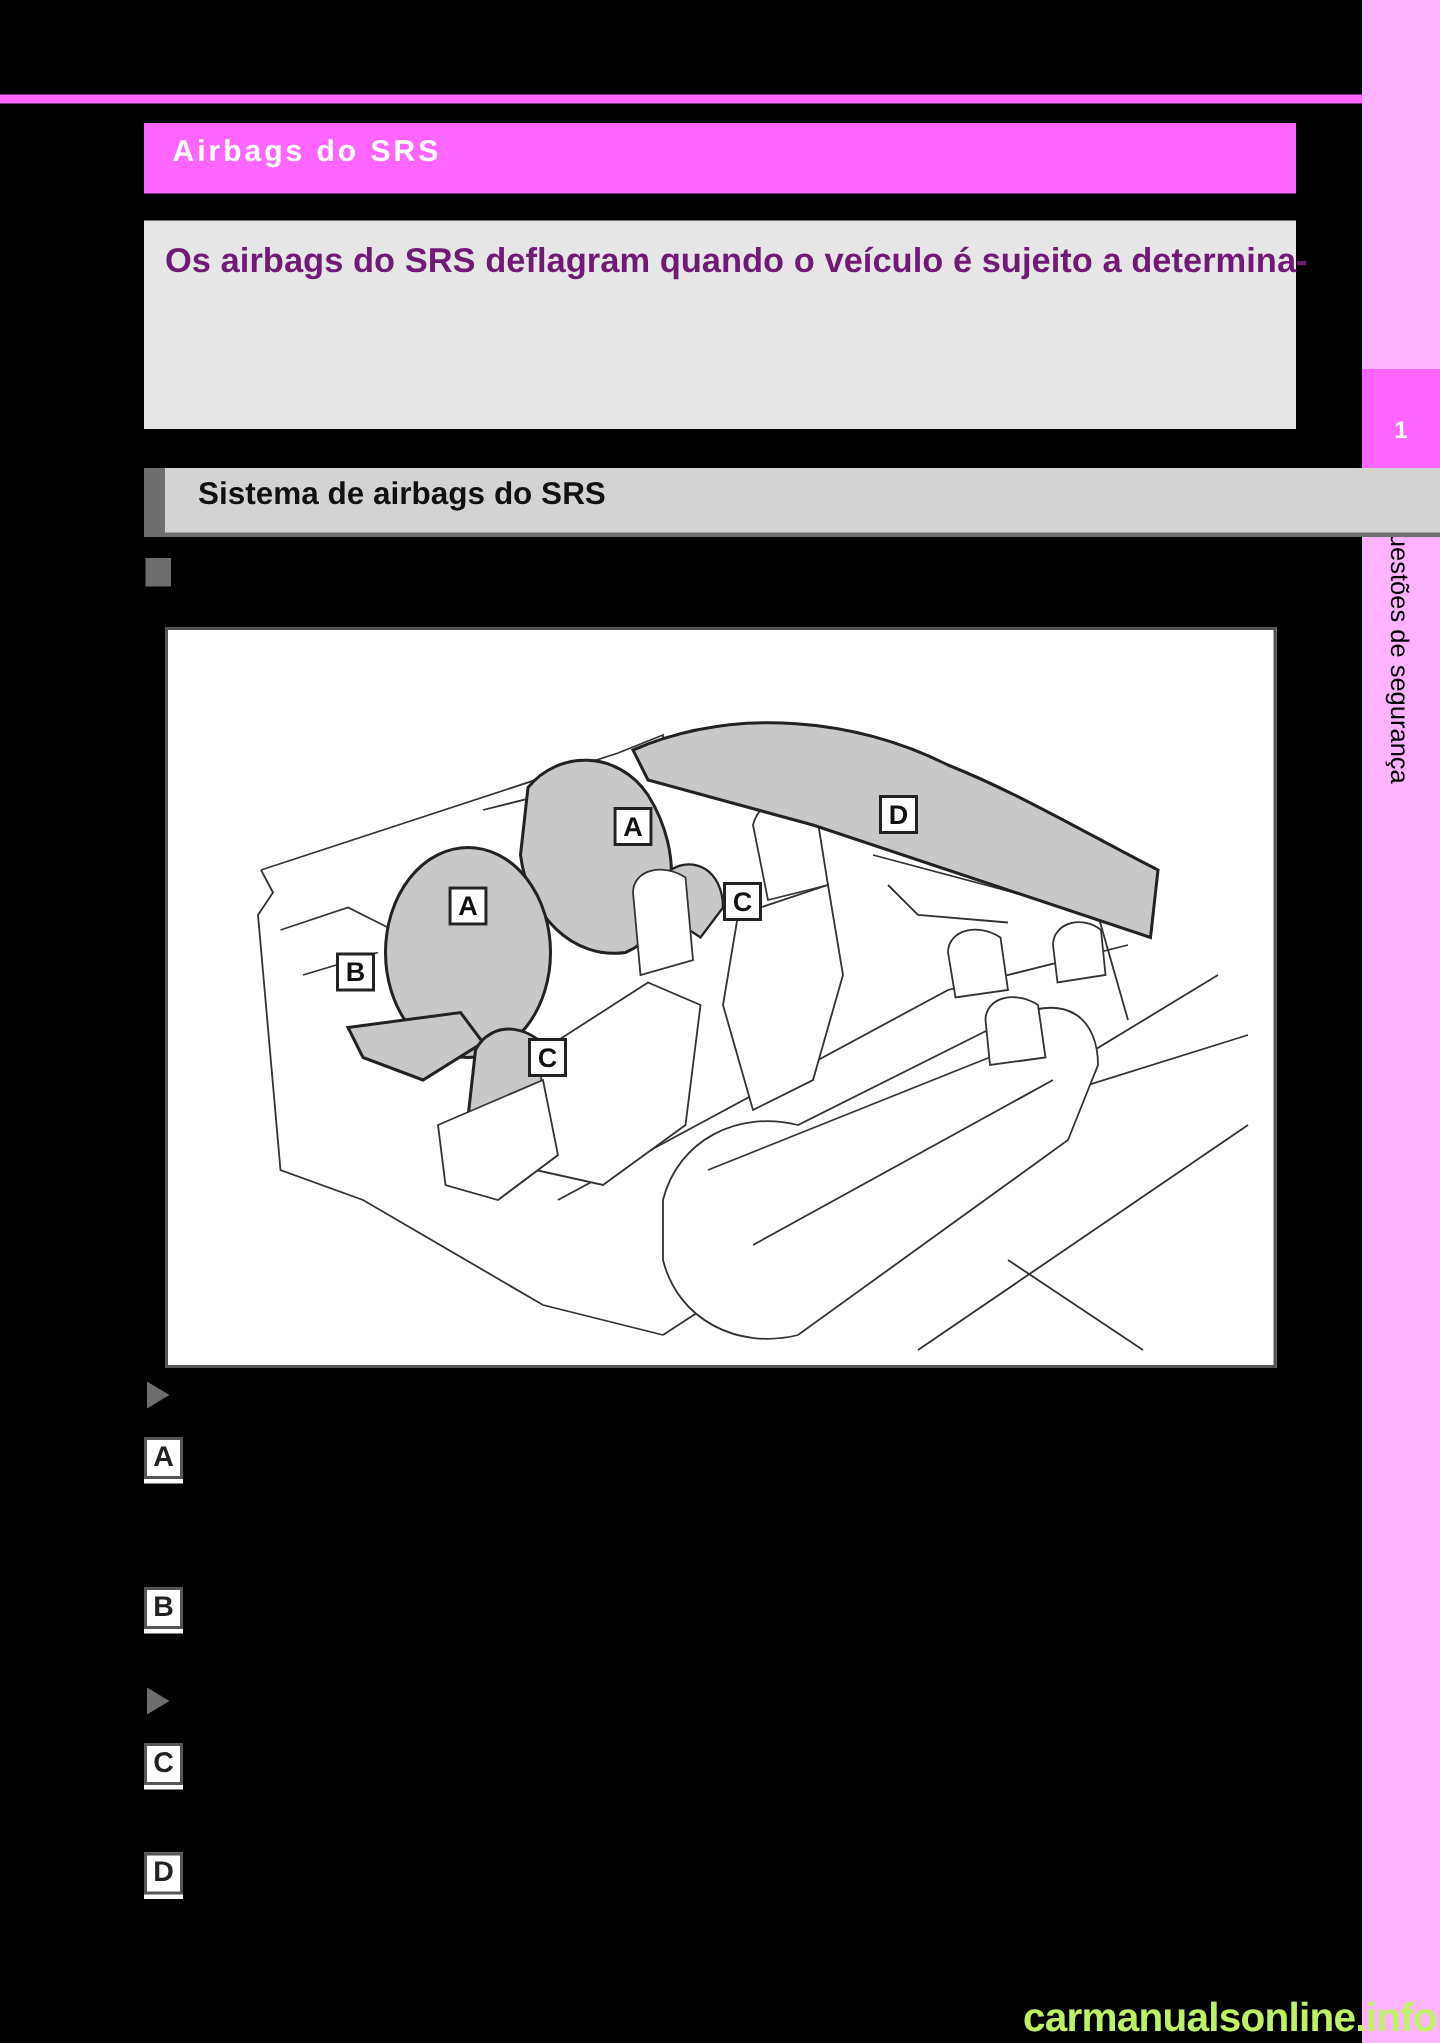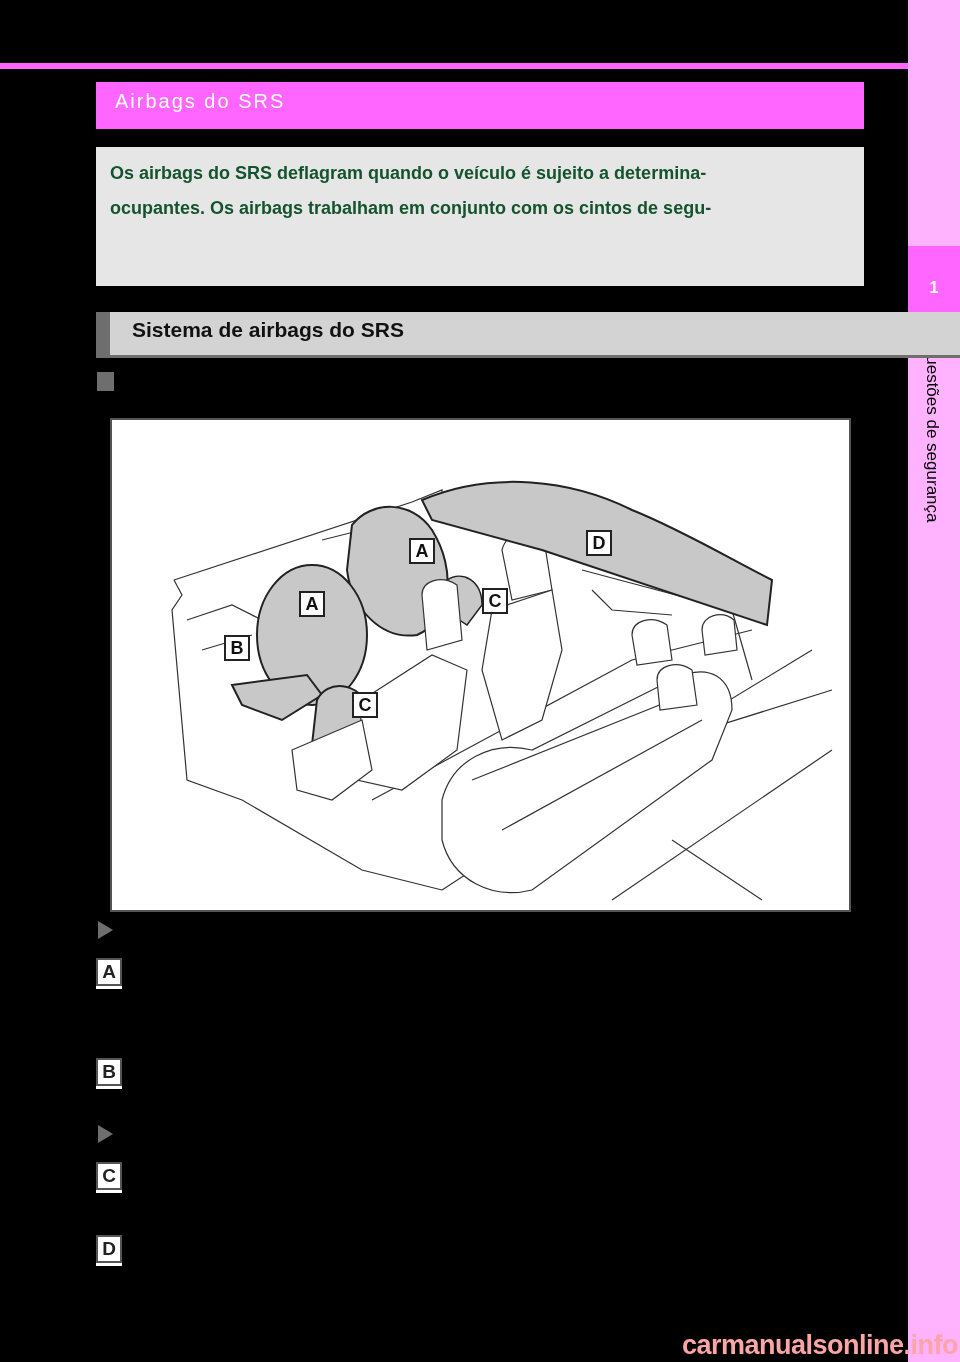--- a/index.html
+++ b/index.html
@@ -12,27 +12,27 @@
     .side-tab .chapter-num {
       position: absolute; left: 0; top: 246px; width: 52px; height: 84px; background: #ff66ff;
       color: #ffffff; font-size: 16px; font-weight: bold; display: flex; align-items: center; justify-content: center;
     }
     .side-tab .chapter-title {
       position: absolute; left: 14px; top: 342px; writing-mode: vertical-rl;
       font-size: 17px; color: #000; white-space: nowrap;
     }
     .section-bar {
       position: absolute; left: 96px; top: 82px; width: 768px; height: 47px; background: #ff66ff;
-      color: #ffffff; font-size: 20px; font-weight: normal; letter-spacing: 2px;
+      color: #ffffff; font-size: 20px; font-weight: bold; letter-spacing: 2px;
       box-sizing: border-box; padding: 8px 0 0 19px;
     }
     .intro-box {
       position: absolute; left: 96px; top: 147px; width: 768px; height: 139px; background: #e6e6e6;
-      box-sizing: border-box; padding: 9px 14px 0 14px; color: #14532d;
-      font-size: 18px; font-weight: bold; line-height: 34.5px;
+      box-sizing: border-box; padding: 9px 14px 0 14px; color: #701a75;
+      font-size: 23px; font-weight: bold; line-height: 34.5px;
     }
     .intro-box div { white-space: nowrap; }
     .sub-header {
       position: absolute; left: 96px; top: 312px; width: 876px; height: 46px; background: #d3d3d3;
       border-left: 14px solid #6e6e6e; border-bottom: 3px solid #6e6e6e; box-sizing: border-box;
       padding: 6px 0 0 22px; font-size: 21px; font-weight: bold; color: #111;
     }
     .square-bullet { position: absolute; left: 97px; top: 372px; width: 17px; height: 19px; background: #6e6e6e; }
     .figure {
       position: absolute; left: 110px; top: 418px; width: 741px; height: 494px; background: #ffffff;
@@ -41,21 +41,21 @@
     .figure svg { position: absolute; left: 0; top: 0; }
     .tri { position: absolute; left: 98px; width: 0; height: 0;
       border-top: 9px solid transparent; border-bottom: 9px solid transparent; border-left: 15px solid #6e6e6e; }
     .label-box {
       position: absolute; left: 96px; width: 26px; height: 28px; background: #ffffff;
       border: 2px solid #555; box-sizing: border-box; font-weight: bold; font-size: 19px;
       display: flex; align-items: center; justify-content: center; color: #222;
       box-shadow: 0 3px 0 #ffffff;
     }
     .watermark {
-      position: absolute; left: 682px; top: 1330px; font-size: 27px; color: #fca5a5; font-weight: bold;
+      position: absolute; left: 682px; top: 1330px; font-size: 27px; color: #bef264; font-weight: bold;
       letter-spacing: -0.5px;
     }
     .fig-label {
       position: absolute; width: 26px; height: 26px; background: #fff; border: 2px solid #222;
       box-sizing: border-box; font-weight: bold; font-size: 18px; display: flex;
       align-items: center; justify-content: center; color: #111;
     }
   </style>
 </head>
 <body>
@@ -64,21 +64,20 @@
 
 <div class="side-tab">
   <div class="chapter-num">1</div>
   <div class="chapter-title">Questões de segurança</div>
 </div>
 
 <div class="section-bar">Airbags do SRS</div>
 
 <div class="intro-box">
   <div>Os airbags do SRS deflagram quando o veículo é sujeito a determina-</div>
-  <div>ocupantes. Os airbags trabalham em conjunto com os cintos de segu-</div>
 </div>
 
 <div class="sub-header">Sistema de airbags do SRS</div>
 
 <div class="square-bullet"></div>
 
 <div class="figure">
   <svg width="737" height="490" viewBox="0 0 737 490">
     <g fill="none" stroke="#333" stroke-width="1.2">
 

